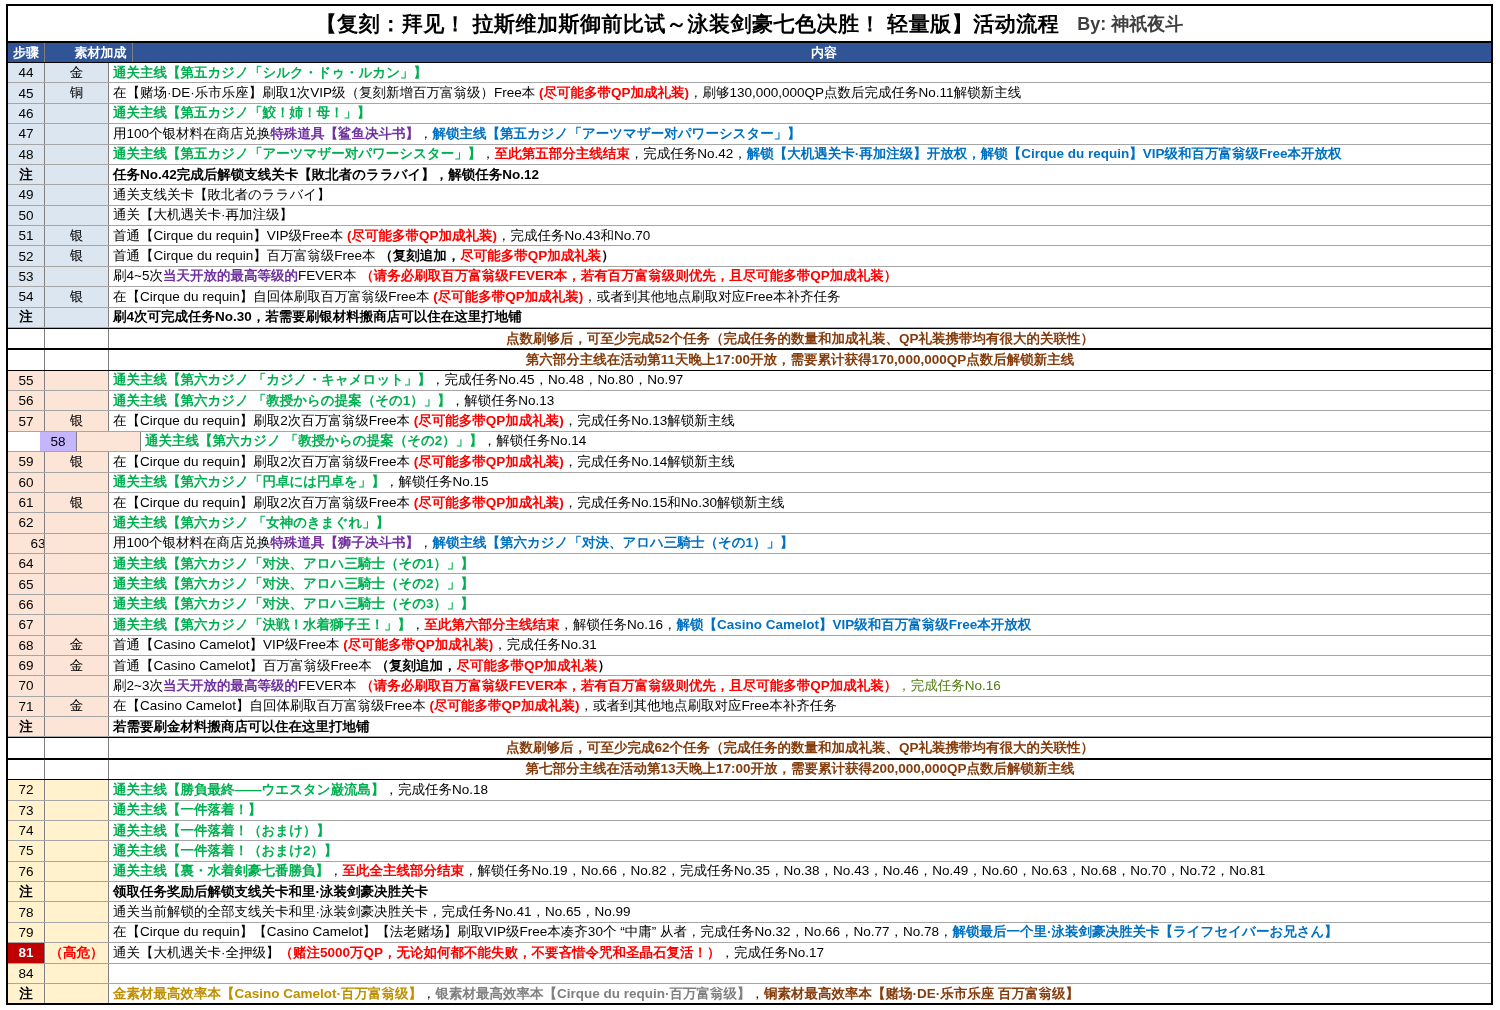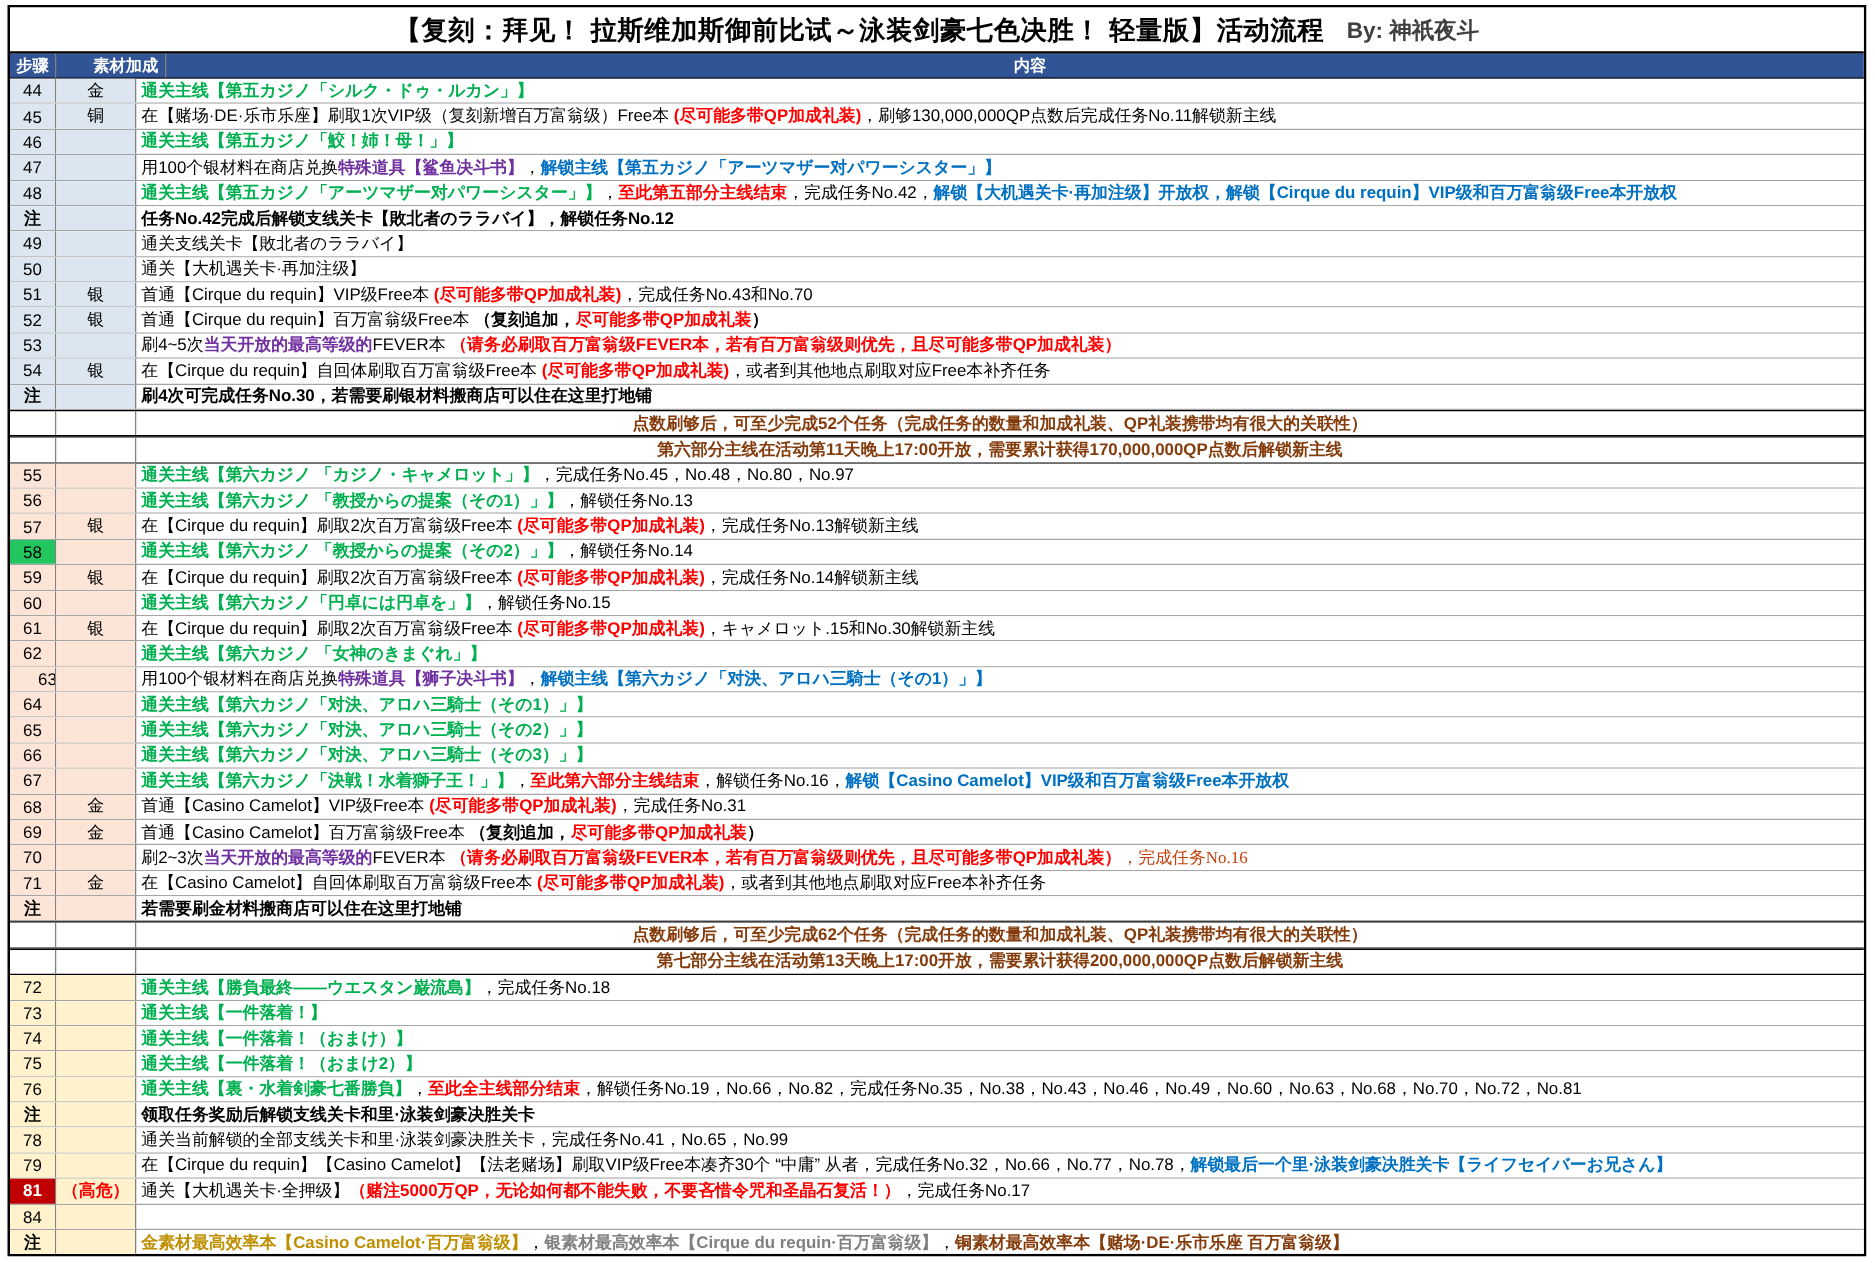--- a/index.html
+++ b/index.html
@@ -189,21 +189,21 @@
       <div class="row">
         <div class="c c-step" style="background: rgb(252, 228, 214);">57</div>
         <div class="c c-bonus" style="background: rgb(252, 228, 214);">银</div>
         <div class="c c-content">
           <span class="seg" style="color: rgb(0, 0, 0);">在【Cirque du requin】刷取2次百万富翁级Free本 </span>
           <span class="seg b" style="color: rgb(255, 0, 0);">(尽可能多带QP加成礼装)</span>
           <span class="seg" style="color: rgb(0, 0, 0);">，完成任务No.13解锁新主线</span>
         </div>
       </div>
       <div class="row">
-        <div class="c c-step" style="background: #22c55e;">58</div>
+        <div class="c c-step" style="background: #c4b5fd; margin-left: 32px;">58</div>
         <div class="c c-bonus" style="background: rgb(252, 228, 214);"></div>
         <div class="c c-content">
           <span class="seg b" style="color: rgb(0, 176, 80);">通关主线【第六カジノ 「教授からの提案（その2）」】</span>
           <span class="seg" style="color: rgb(0, 0, 0);">，解锁任务No.14</span>
         </div>
       </div>
       <div class="row">
         <div class="c c-step" style="background: rgb(252, 228, 214);">59</div>
         <div class="c c-bonus" style="background: rgb(252, 228, 214);">银</div>
         <div class="c c-content">
@@ -219,21 +219,21 @@
           <span class="seg b" style="color: rgb(0, 176, 80);">通关主线【第六カジノ「円卓には円卓を」】</span>
           <span class="seg" style="color: rgb(0, 0, 0);">，解锁任务No.15</span>
         </div>
       </div>
       <div class="row">
         <div class="c c-step" style="background: rgb(252, 228, 214);">61</div>
         <div class="c c-bonus" style="background: rgb(252, 228, 214);">银</div>
         <div class="c c-content">
           <span class="seg" style="color: rgb(0, 0, 0);">在【Cirque du requin】刷取2次百万富翁级Free本 </span>
           <span class="seg b" style="color: rgb(255, 0, 0);">(尽可能多带QP加成礼装)</span>
-          <span class="seg" style="color: rgb(0, 0, 0);">，キャメロット.15和No.30解锁新主线</span>
+          <span class="seg" style="color: rgb(0, 0, 0);">，完成任务No.15和No.30解锁新主线</span>
         </div>
       </div>
       <div class="row">
         <div class="c c-step" style="background: rgb(252, 228, 214);">62</div>
         <div class="c c-bonus" style="background: rgb(252, 228, 214);"></div>
         <div class="c c-content">
           <span class="seg b" style="color: rgb(0, 176, 80);">通关主线【第六カジノ 「女神のきまぐれ」】</span>
         </div>
       </div>
       <div class="row">
@@ -298,21 +298,21 @@
         </div>
       </div>
       <div class="row">
         <div class="c c-step" style="background: rgb(252, 228, 214);">70</div>
         <div class="c c-bonus" style="background: rgb(252, 228, 214);"></div>
         <div class="c c-content">
           <span class="seg" style="color: rgb(0, 0, 0);">刷2~3次</span>
           <span class="seg b" style="color: rgb(112, 48, 160);">当天开放的最高等级的</span>
           <span class="seg" style="color: rgb(0, 0, 0);">FEVER本 </span>
           <span class="seg b" style="color: rgb(255, 0, 0);">（请务必刷取百万富翁级FEVER本，若有百万富翁级则优先，且尽可能多带QP加成礼装）</span>
-          <span class="seg" style="color: #c2410c; font-family: Liberation Serif, serif;">，完成任务No.16</span>
+          <span class="seg" style="color: #4d7c0f;">，完成任务No.16</span>
         </div>
       </div>
       <div class="row">
         <div class="c c-step" style="background: rgb(252, 228, 214);">71</div>
         <div class="c c-bonus" style="background: rgb(252, 228, 214);">金</div>
         <div class="c c-content">
           <span class="seg" style="color: rgb(0, 0, 0);">在【Casino Camelot】自回体刷取百万富翁级Free本 </span>
           <span class="seg b" style="color: rgb(255, 0, 0);">(尽可能多带QP加成礼装)</span>
           <span class="seg" style="color: rgb(0, 0, 0);">，或者到其他地点刷取对应Free本补齐任务</span>
         </div>

